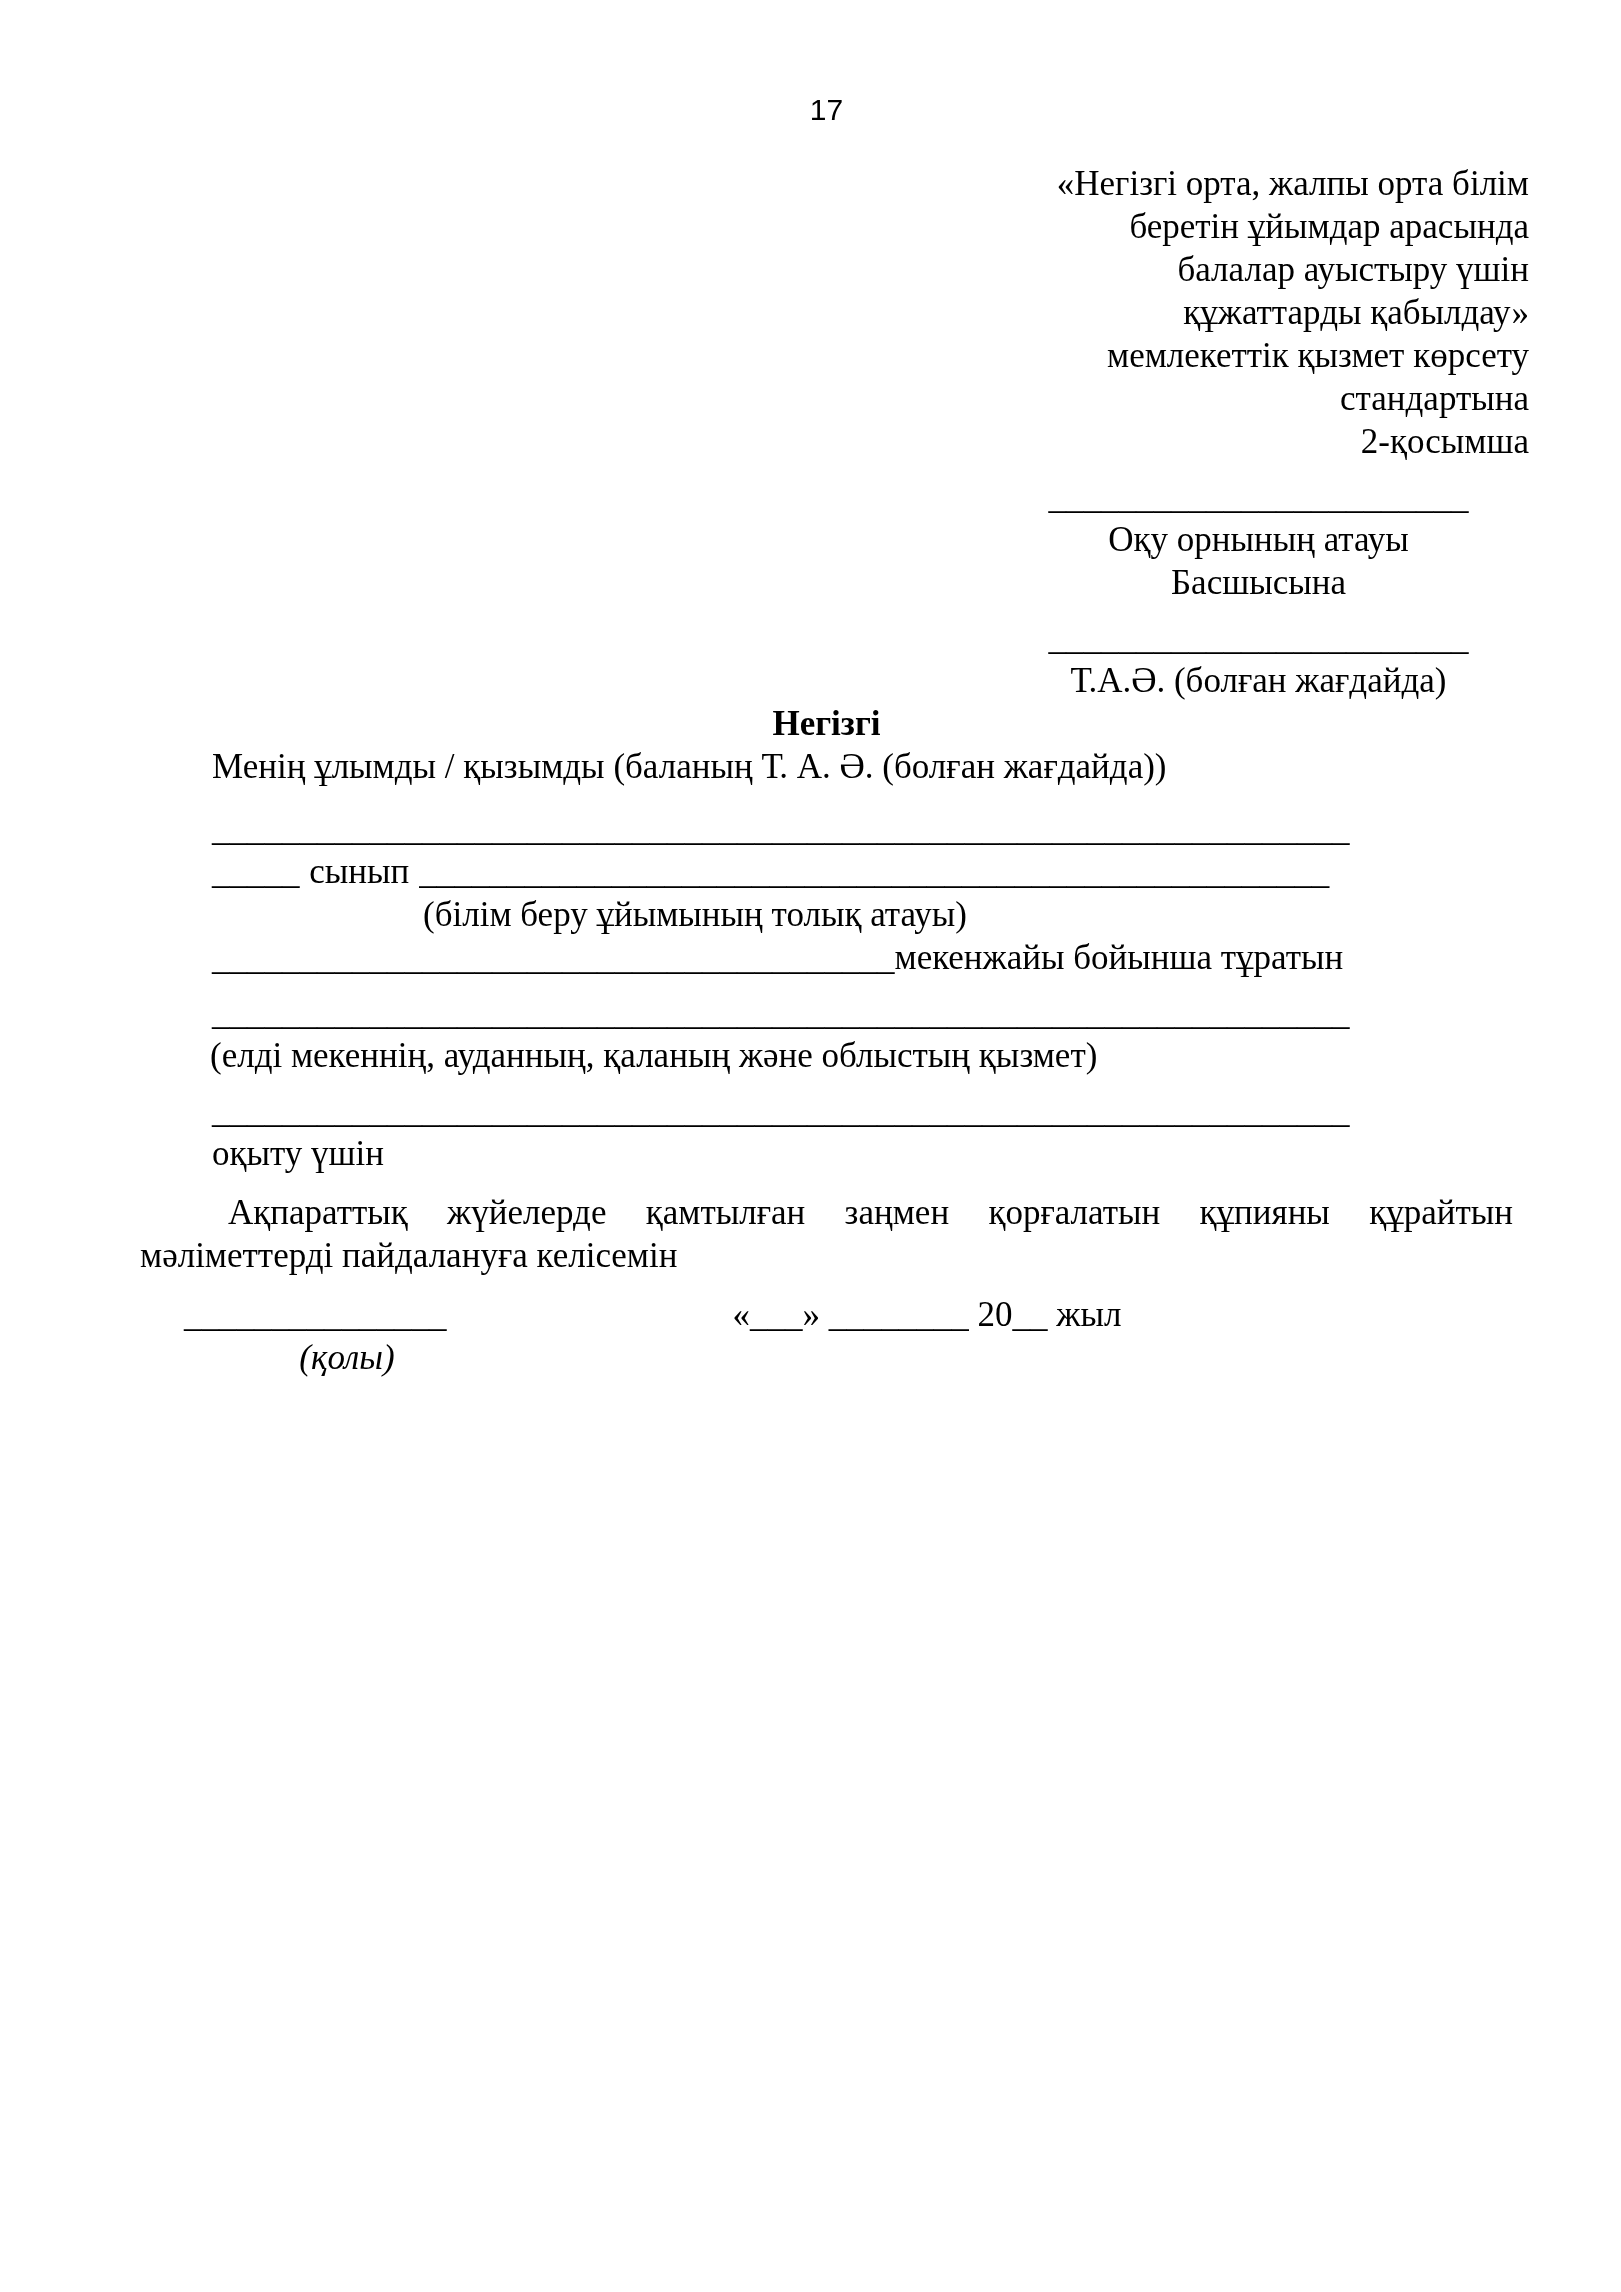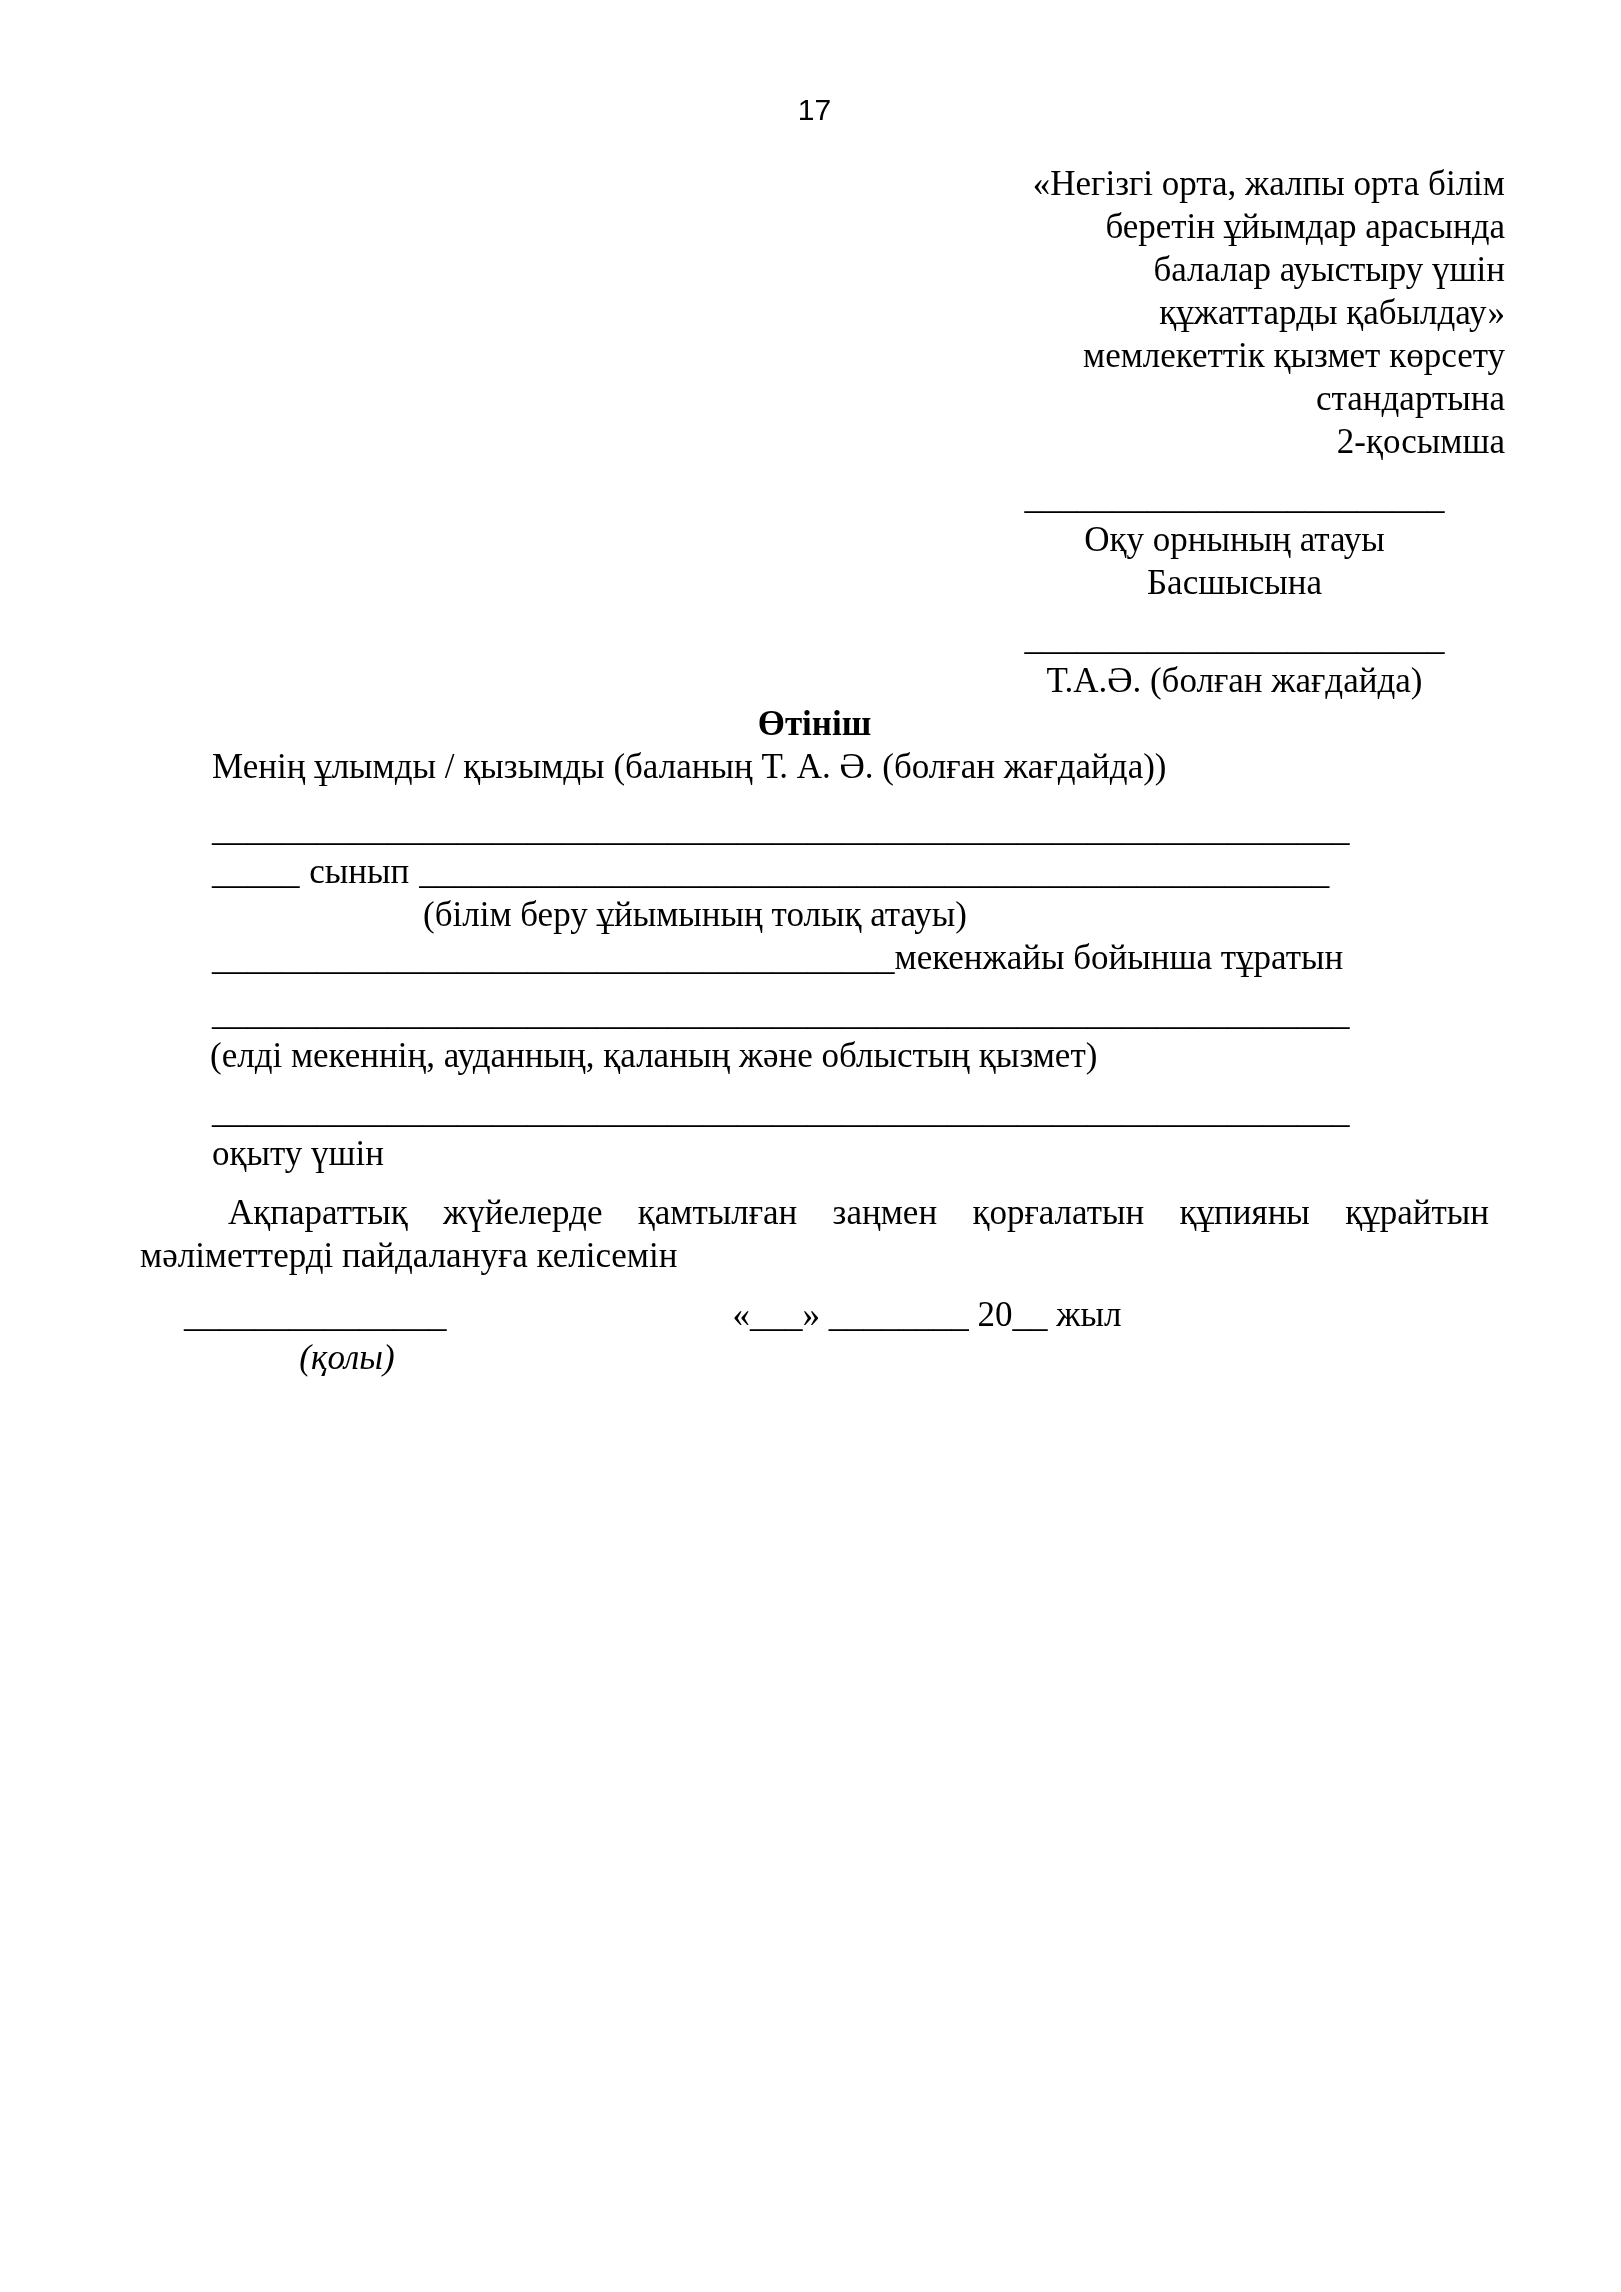--- a/index.html
+++ b/index.html
@@ -1,21 +1,21 @@
 <!DOCTYPE html>
 <html><head>
 <meta charset="utf-8">
 <style>
   html, body { margin: 0; padding: 0; background: #ffffff; }
   .page {
     position: relative;
     width: 1621px;
     height: 2293px;
     box-sizing: border-box;
-    padding: 88px 116px 0 124px;
+    padding: 88px 92px 0 124px;
     background: #ffffff;
     color: #000000;
     font-family: "Liberation Serif", "DejaVu Serif", serif;
     font-size: 35px;
     line-height: 43px;
     overflow: hidden;
   }
   .page-number {
     text-align: center;
     font-family: "Liberation Sans", "DejaVu Sans", sans-serif;
@@ -62,21 +62,21 @@
   </div>
 
   <div class="addressee-block">
     <div class="u-line">________________________</div>
     <div>Оқу орнының атауы</div>
     <div>Басшысына</div>
     <div class="u-line underline-2">________________________</div>
     <div>Т.А.Ә. (болған жағдайда)</div>
   </div>
 
-  <div class="app-title">Өтініш</div>
+  <div class="app-title">Негізгі</div>
 
   <p class="intro">Менің ұлымды / қызымды (баланың Т. А. Ә. (болған жағдайда))</p>
 
   <div class="body-line gap-lg u-line">_________________________________________________________________</div>
 
   <div class="body-line">
     <span class="u-line">_____</span><span class="grade-label">сынып</span><span class="u-line">____________________________________________________</span>
   </div>
 
   <div class="hint-school">(білім беру ұйымының толық атауы)</div>

